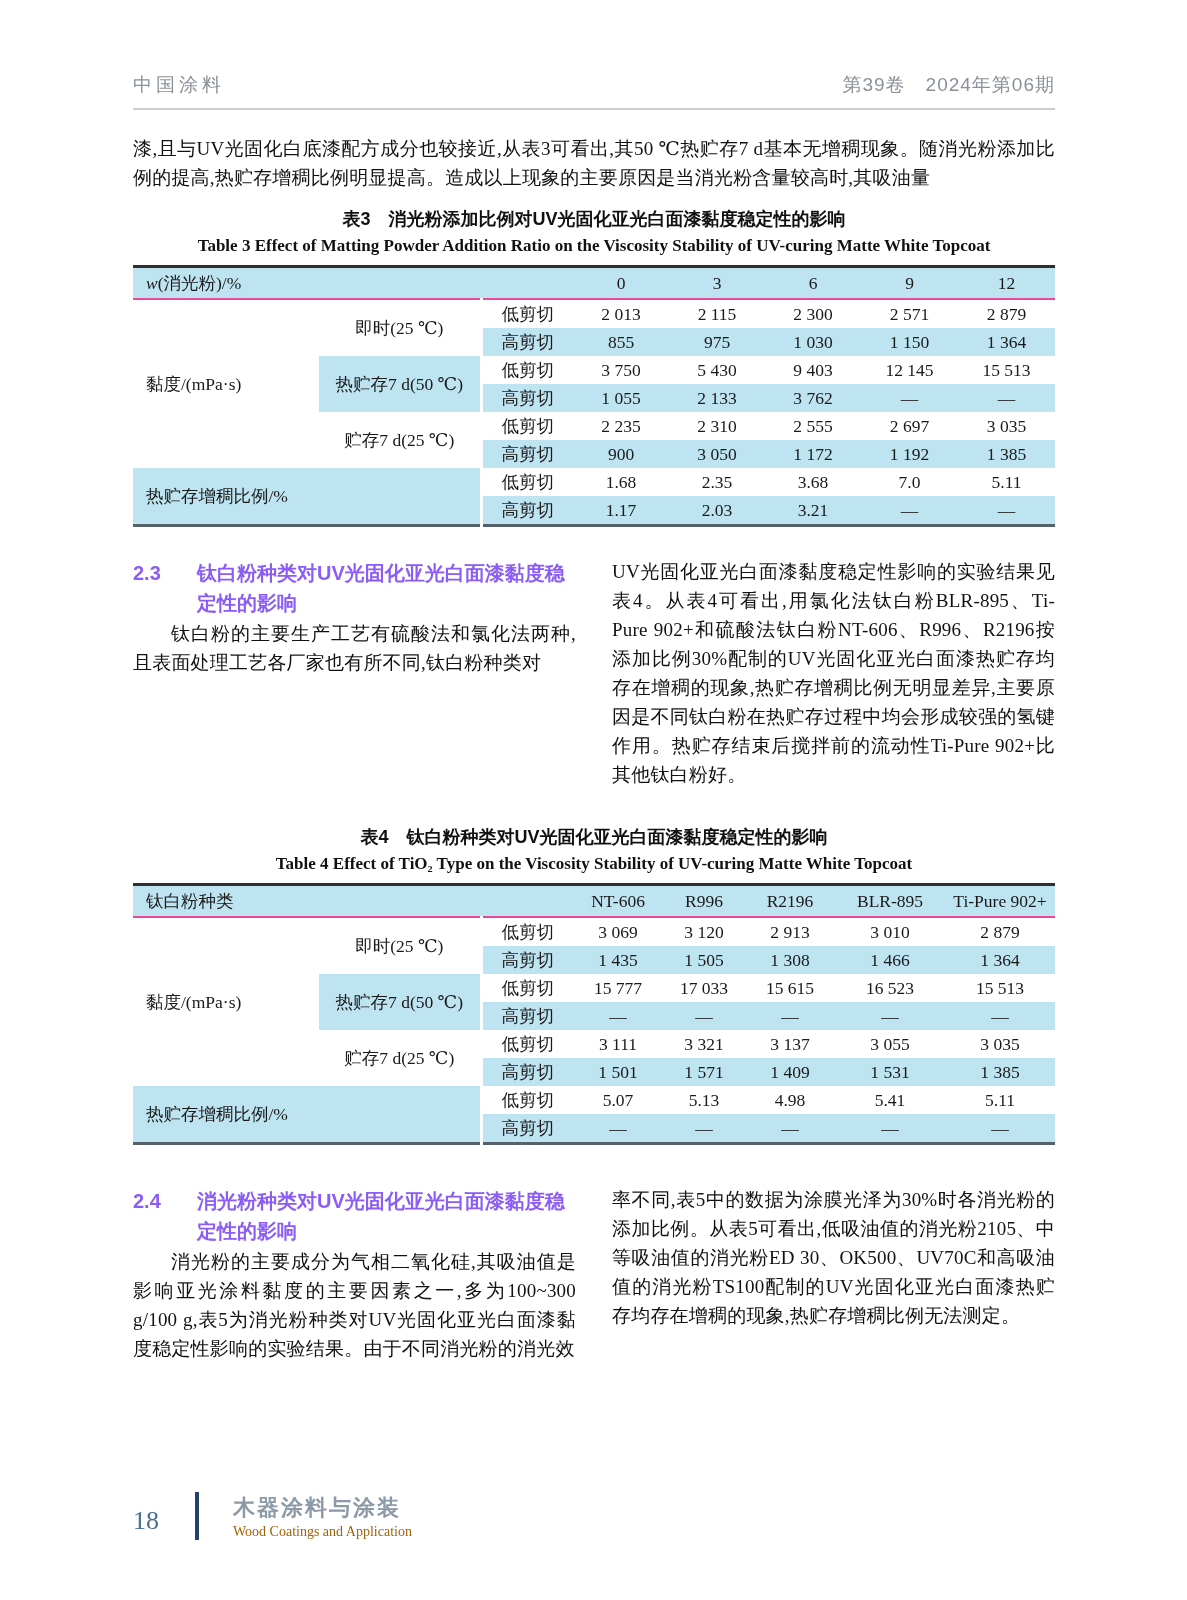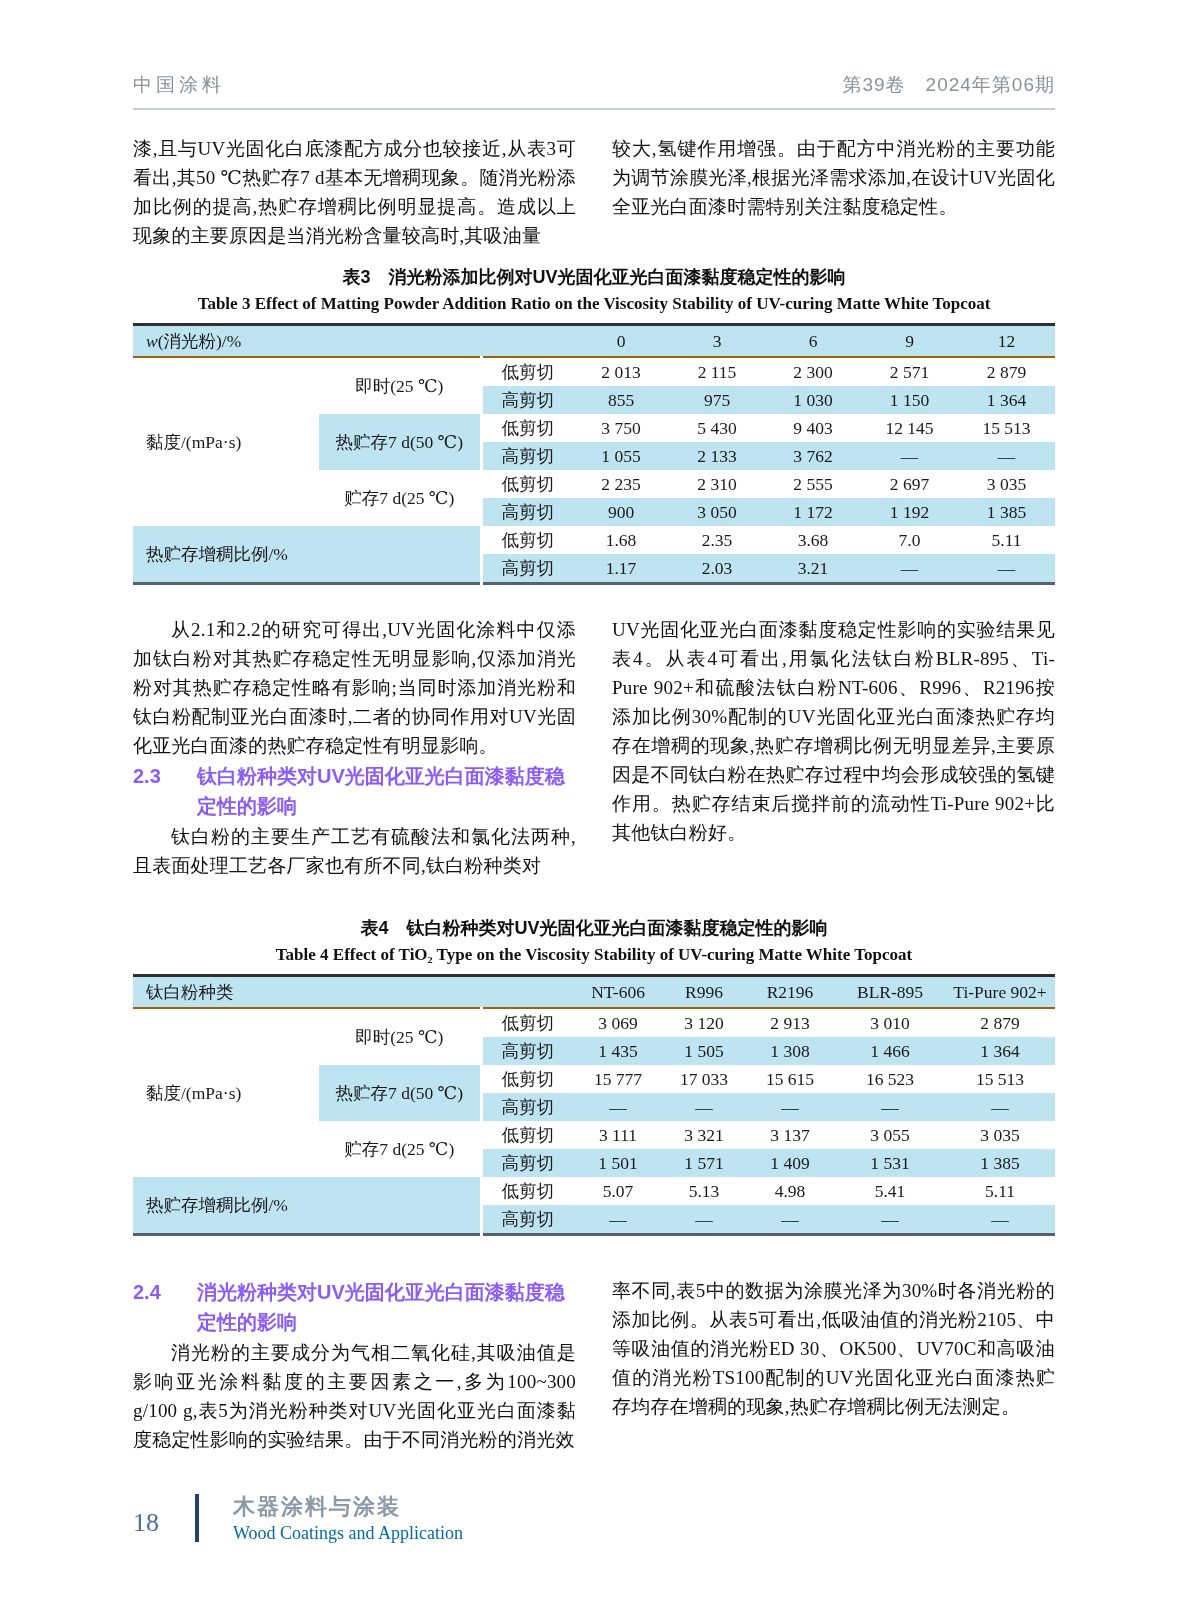--- a/index.html
+++ b/index.html
@@ -29,52 +29,51 @@
   
   .cap-zh { text-align:center; font-family:"Liberation Sans","DejaVu Sans",sans-serif;
             font-weight:bold; font-size:18px; margin-top:15px; }
   .cap-en { text-align:center; font-family:"Liberation Serif","DejaVu Serif",serif;
             font-weight:bold; font-size:17px; margin-top:5px; }
 
   
   .dt { border-collapse:collapse; table-layout:fixed; width:100%; margin-top:9px;
         border-top:3px solid #2F2F2F; border-bottom:3px solid #55616B; }
   .dt td { height:28px; text-align:center; padding:0 2px; font-size:17.5px; color:#1a1a1a; }
-  .dt tr.hrow td { height:30px; border-bottom:2px solid #a16207; }
+  .dt tr.hrow td { height:30px; border-bottom:2px solid #ec4899; }
   .dt .lab { text-align:left; padding-left:13px; }
   .b { background:#BEE3F1; }
   .gap { border-left:3px solid #ffffff; }
   .wit { font-style:italic; font-family:"Liberation Serif",serif; }
 
   .mt-mid { margin-top:30px; }
   .mt-t4  { margin-top:36px; }
   .mt-bot { margin-top:40px; }
 
   
   .ft { position:absolute; left:0; top:1492px; display:flex; align-items:center;gap:24px; }
   .ft-num { font-size:26px; color:#4A6E9E; margin-right:12px; padding-top:10px; }
   .ft-bar { width:4px; height:48px; background:#24406B; margin-right:10px; }
   .ft-zh { display:block; font-family:"Liberation Sans","DejaVu Sans",sans-serif; font-weight:bold;
            font-size:22px; color:#8C99A7; letter-spacing:2px; }
   .ft-en { display:block; font-family:"Liberation Serif","DejaVu Serif",serif;
-           font-size:18px; color:#0369a1; margin-top:1px; }
+           font-size:14px; color:#a16207; margin-top:1px; }
 </style>
 </head>
 <body>
 
 <div class="page">
 
   <div class="hd">
     <span class="hd-left">中国涂料</span>
     <span class="hd-right">第39卷　2024年第06期</span>
   </div>
 
   <div class="cols" style="margin-top:24px;">
     <p class="col para">漆,且与UV光固化白底漆配方成分也较接近,从表3可看出,其50 ℃热贮存7 d基本无增稠现象。随消光粉添加比例的提高,热贮存增稠比例明显提高。造成以上现象的主要原因是当消光粉含量较高时,其吸油量</p>
-    <p class="col para">较大,氢键作用增强。由于配方中消光粉的主要功能为调节涂膜光泽,根据光泽需求添加,在设计UV光固化全亚光白面漆时需特别关注黏度稳定性。</p>
   </div>
 
   <div class="cap-zh">表3　消光粉添加比例对UV光固化亚光白面漆黏度稳定性的影响</div>
   <div class="cap-en">Table 3  Effect of Matting Powder Addition Ratio on the Viscosity Stability of UV-curing Matte White Topcoat</div>
 
   <table class="dt">
     <colgroup>
       <col style="width:186px">
         <col style="width:162px">
         <col style="width:92px">
@@ -160,21 +159,20 @@
       <td class="b">2.03</td>
       <td class="b">3.21</td>
       <td class="b">—</td>
       <td class="b">—</td>
     </tr>
   </tbody>
     </table>
 
   <div class="cols mt-mid">
     <div class="col">
-      <p class="para indent">从2.1和2.2的研究可得出,UV光固化涂料中仅添加钛白粉对其热贮存稳定性无明显影响,仅添加消光粉对其热贮存稳定性略有影响;当同时添加消光粉和钛白粉配制亚光白面漆时,二者的协同作用对UV光固化亚光白面漆的热贮存稳定性有明显影响。</p>
       <div class="sec">
         <span class="sec-num">2.3</span>
         <span class="sec-title">钛白粉种类对UV光固化亚光白面漆黏度稳定性的影响</span>
       </div>
       <p class="para indent">钛白粉的主要生产工艺有硫酸法和氯化法两种,且表面处理工艺各厂家也有所不同,钛白粉种类对</p>
     </div>
     <div class="col">
       <p class="para">UV光固化亚光白面漆黏度稳定性影响的实验结果见表4。从表4可看出,用氯化法钛白粉BLR-895、Ti-Pure 902+和硫酸法钛白粉NT-606、R996、R2196按添加比例30%配制的UV光固化亚光白面漆热贮存均存在增稠的现象,热贮存增稠比例无明显差异,主要原因是不同钛白粉在热贮存过程中均会形成较强的氢键作用。热贮存结束后搅拌前的流动性Ti-Pure 902+比其他钛白粉好。</p>
     </div>
   </div>

